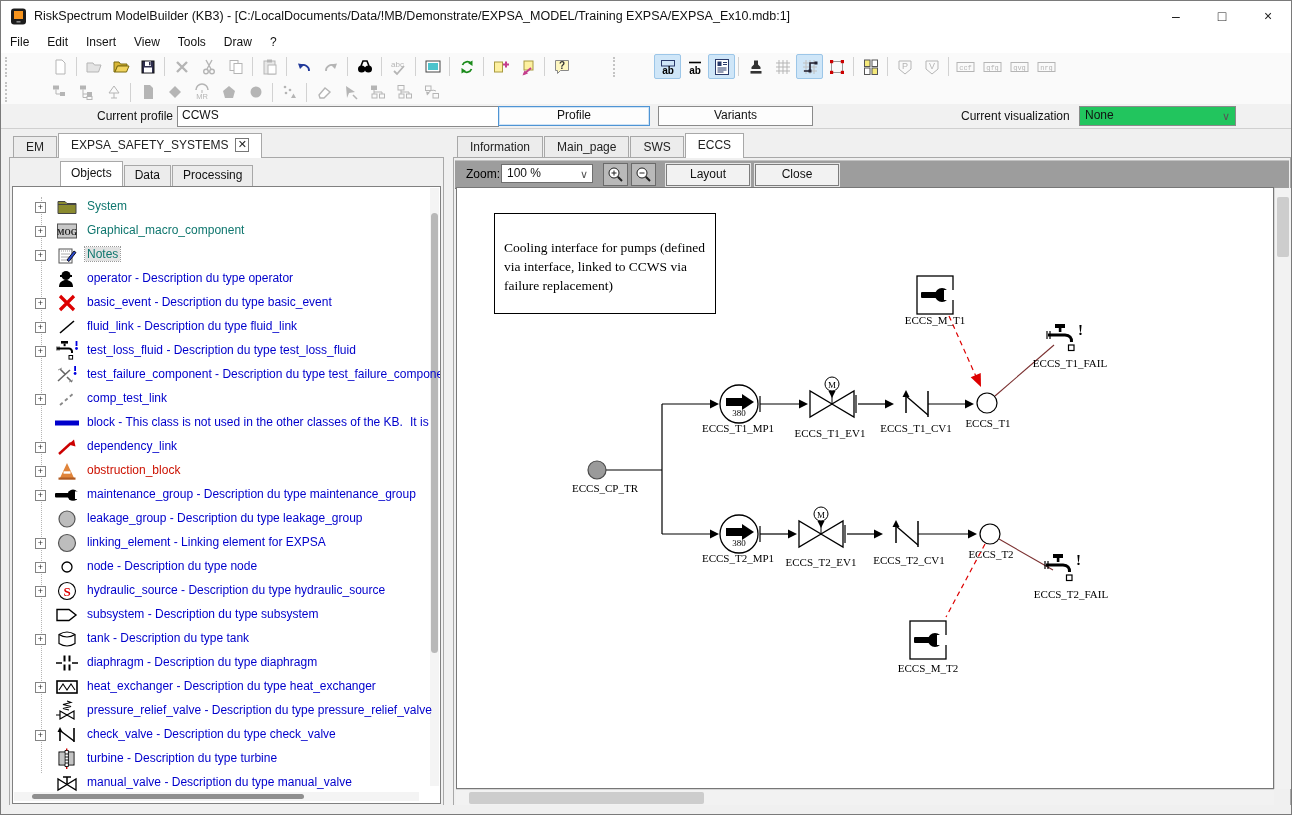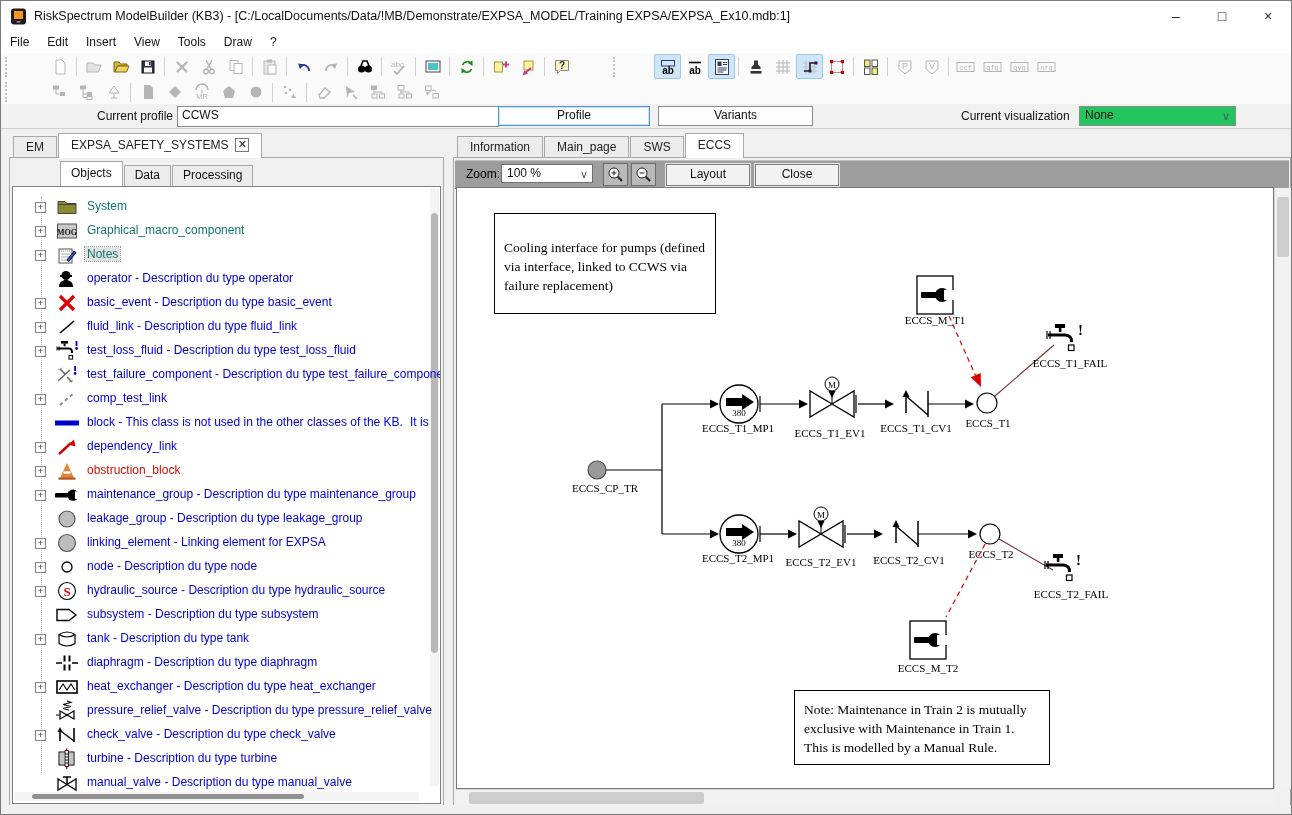--- a/index.html
+++ b/index.html
@@ -944,21 +944,20 @@
           <line x1="3" y1="7" x2="3" y2="15" stroke="#000" stroke-width="1.2"></line>
         <path d="M1 11 H18 Q25 11.5 24.5 18" fill="none" stroke="#000" stroke-width="3"></path>
         <rect x="8" y="0" width="10" height="4" fill="#000"></rect>
           <rect x="11.8" y="4" width="2.6" height="4" fill="#000"></rect>
         <rect x="21.5" y="21" width="5.5" height="5.5" fill="none" stroke="#000" stroke-width="1.2"></rect>
         <text x="31" y="11" font-size="15" font-weight="bold" font-family="Liberation Serif,serif">!</text>
       </g>
     </svg>
 
     <div class="dbox" style="left:37px;top:25px;width:222px;height:101px;padding:25px 10px 0 9px;">Cooling interface for pumps (defined via interface, linked to CCWS via failure replacement)</div>
-    <div class="dbox" style="left:337px;top:502px;width:256px;height:75px;padding:10px 8px 0 9px;">Note: Maintenance in Train 2 is mutually exclusive with Maintenance in Train 1. This is modelled by a Manual Rule.</div>
 
     <div class="dlabel" style="left:148px;top:294px;">ECCS_CP_TR</div>
     <div class="dlabel" style="left:478px;top:126px;">ECCS_M_T1</div>
     <div class="dlabel" style="left:281px;top:234px;">ECCS_T1_MP1</div>
     <div class="dlabel" style="left:373px;top:239px;">ECCS_T1_EV1</div>
     <div class="dlabel" style="left:459px;top:234px;">ECCS_T1_CV1</div>
     <div class="dlabel" style="left:531px;top:229px;">ECCS_T1</div>
     <div class="dlabel" style="left:613px;top:169px;">ECCS_T1_FAIL</div>
     <div class="dlabel" style="left:281px;top:364px;">ECCS_T2_MP1</div>
     <div class="dlabel" style="left:364px;top:368px;">ECCS_T2_EV1</div>

